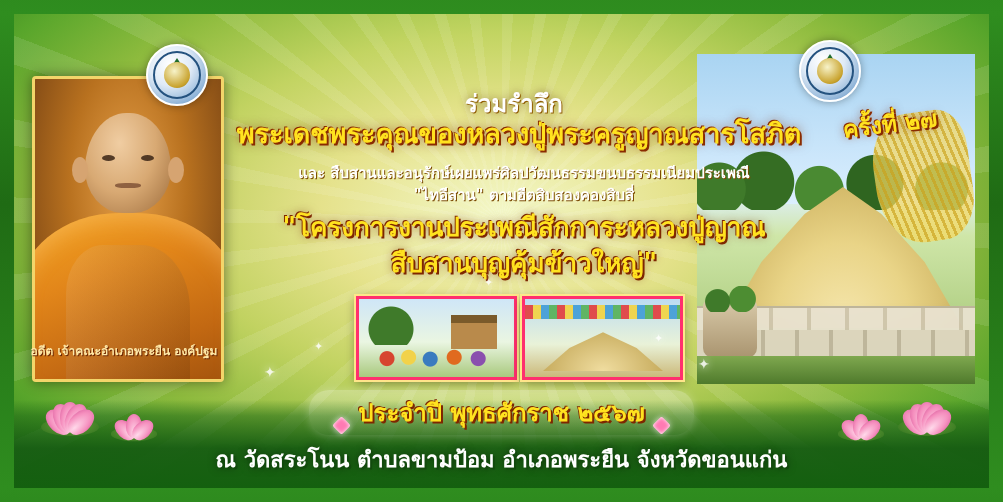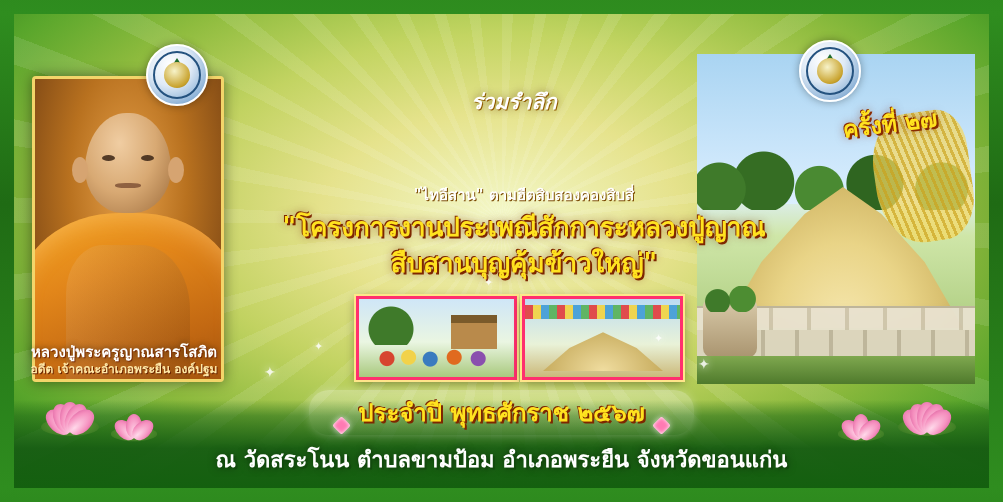--- a/index.html
+++ b/index.html
@@ -213,23 +213,22 @@
 
   
   .txt{position:absolute;text-align:center;line-height:1.2;}
   #line1{
     left:160px;top:38px;width:690px;
     font-size:25px;font-weight:bold;color:#ffffff;
     text-shadow:2px 2px 0 #b33a00, -1px -1px 0 #b33a00, 0 0 10px rgba(120,40,0,.6);
   }
   #line2{
     left:300px;top:76px;width:400px;
-    font-size:21px;font-weight:bold;color:#ffffff;
+    font-size:24px;font-weight:bold;color:#ffffff;
     text-shadow:1px 1px 0 #8f5b00, 0 0 8px rgba(80,40,0,.5);
-    font-style:italic;
   }
   #line3{
     left:180px;top:104px;width:650px;
     font-size:27px;font-weight:bold;color:#ffe21f;
     text-shadow:2px 2px 0 #8a2b00, -1px -1px 0 #8a2b00, 0 0 12px rgba(120,40,0,.65);
   }
   #line4{
     left:200px;top:150px;width:620px;
     font-size:15px;font-weight:bold;color:#ffffff;
     text-shadow:1px 1px 0 #7a4a00;
@@ -333,36 +332,37 @@
       <div class="monk-bg"></div>
       <div class="monk-robe"></div>
       <div class="monk-head"></div>
       <div class="monk-ear l"></div>
       <div class="monk-ear r"></div>
       <div class="monk-eye l"></div>
       <div class="monk-eye r"></div>
       <div class="monk-mouth"></div>
     </div>
     <div id="monkcaption">
-      <div class="l1">หลวงปู่พระครูญาณสารโสภิต</div>
       <div class="l2">อดีต เจ้าคณะอำเภอพระยืน องค์ปฐม</div>
     </div>
 
     <div class="logo" id="logo-left">
       <div class="ring"></div>
       <div class="tri"></div>
       <div class="ctr"></div>
     </div>
     <div class="logo" id="logo-right">
       <div class="ring"></div>
       <div class="tri"></div>
       <div class="ctr"></div>
     </div>
 
     <div class="txt" id="line2">ร่วมรำลึก</div>
+    <div class="txt" id="line3">พระเดชพระคุณของหลวงปู่พระครูญาณสารโสภิต</div>
+    <div class="txt" id="line4">และ สืบสานและอนุรักษ์เผยแพร่ศิลปวัฒนธรรมขนบธรรมเนียมประเพณี</div>
     <div class="txt" id="line5">"ไทอีสาน" ตามฮีตสิบสองคองสิบสี่</div>
     <div class="txt" id="line6">"โครงการงานประเพณีสักการะหลวงปู่ญาณ</div>
     <div class="txt" id="line7">สืบสานบุญคุ้มข้าวใหญ่"</div>
     <div id="editionbadge">ครั้งที่ ๒๗</div>
 
     <div class="photo" id="photo1">
       <div class="p-sky"></div>
       <div class="p-tree"></div>
       <div class="p-hut"></div>
       <div class="p-ppl"></div>

